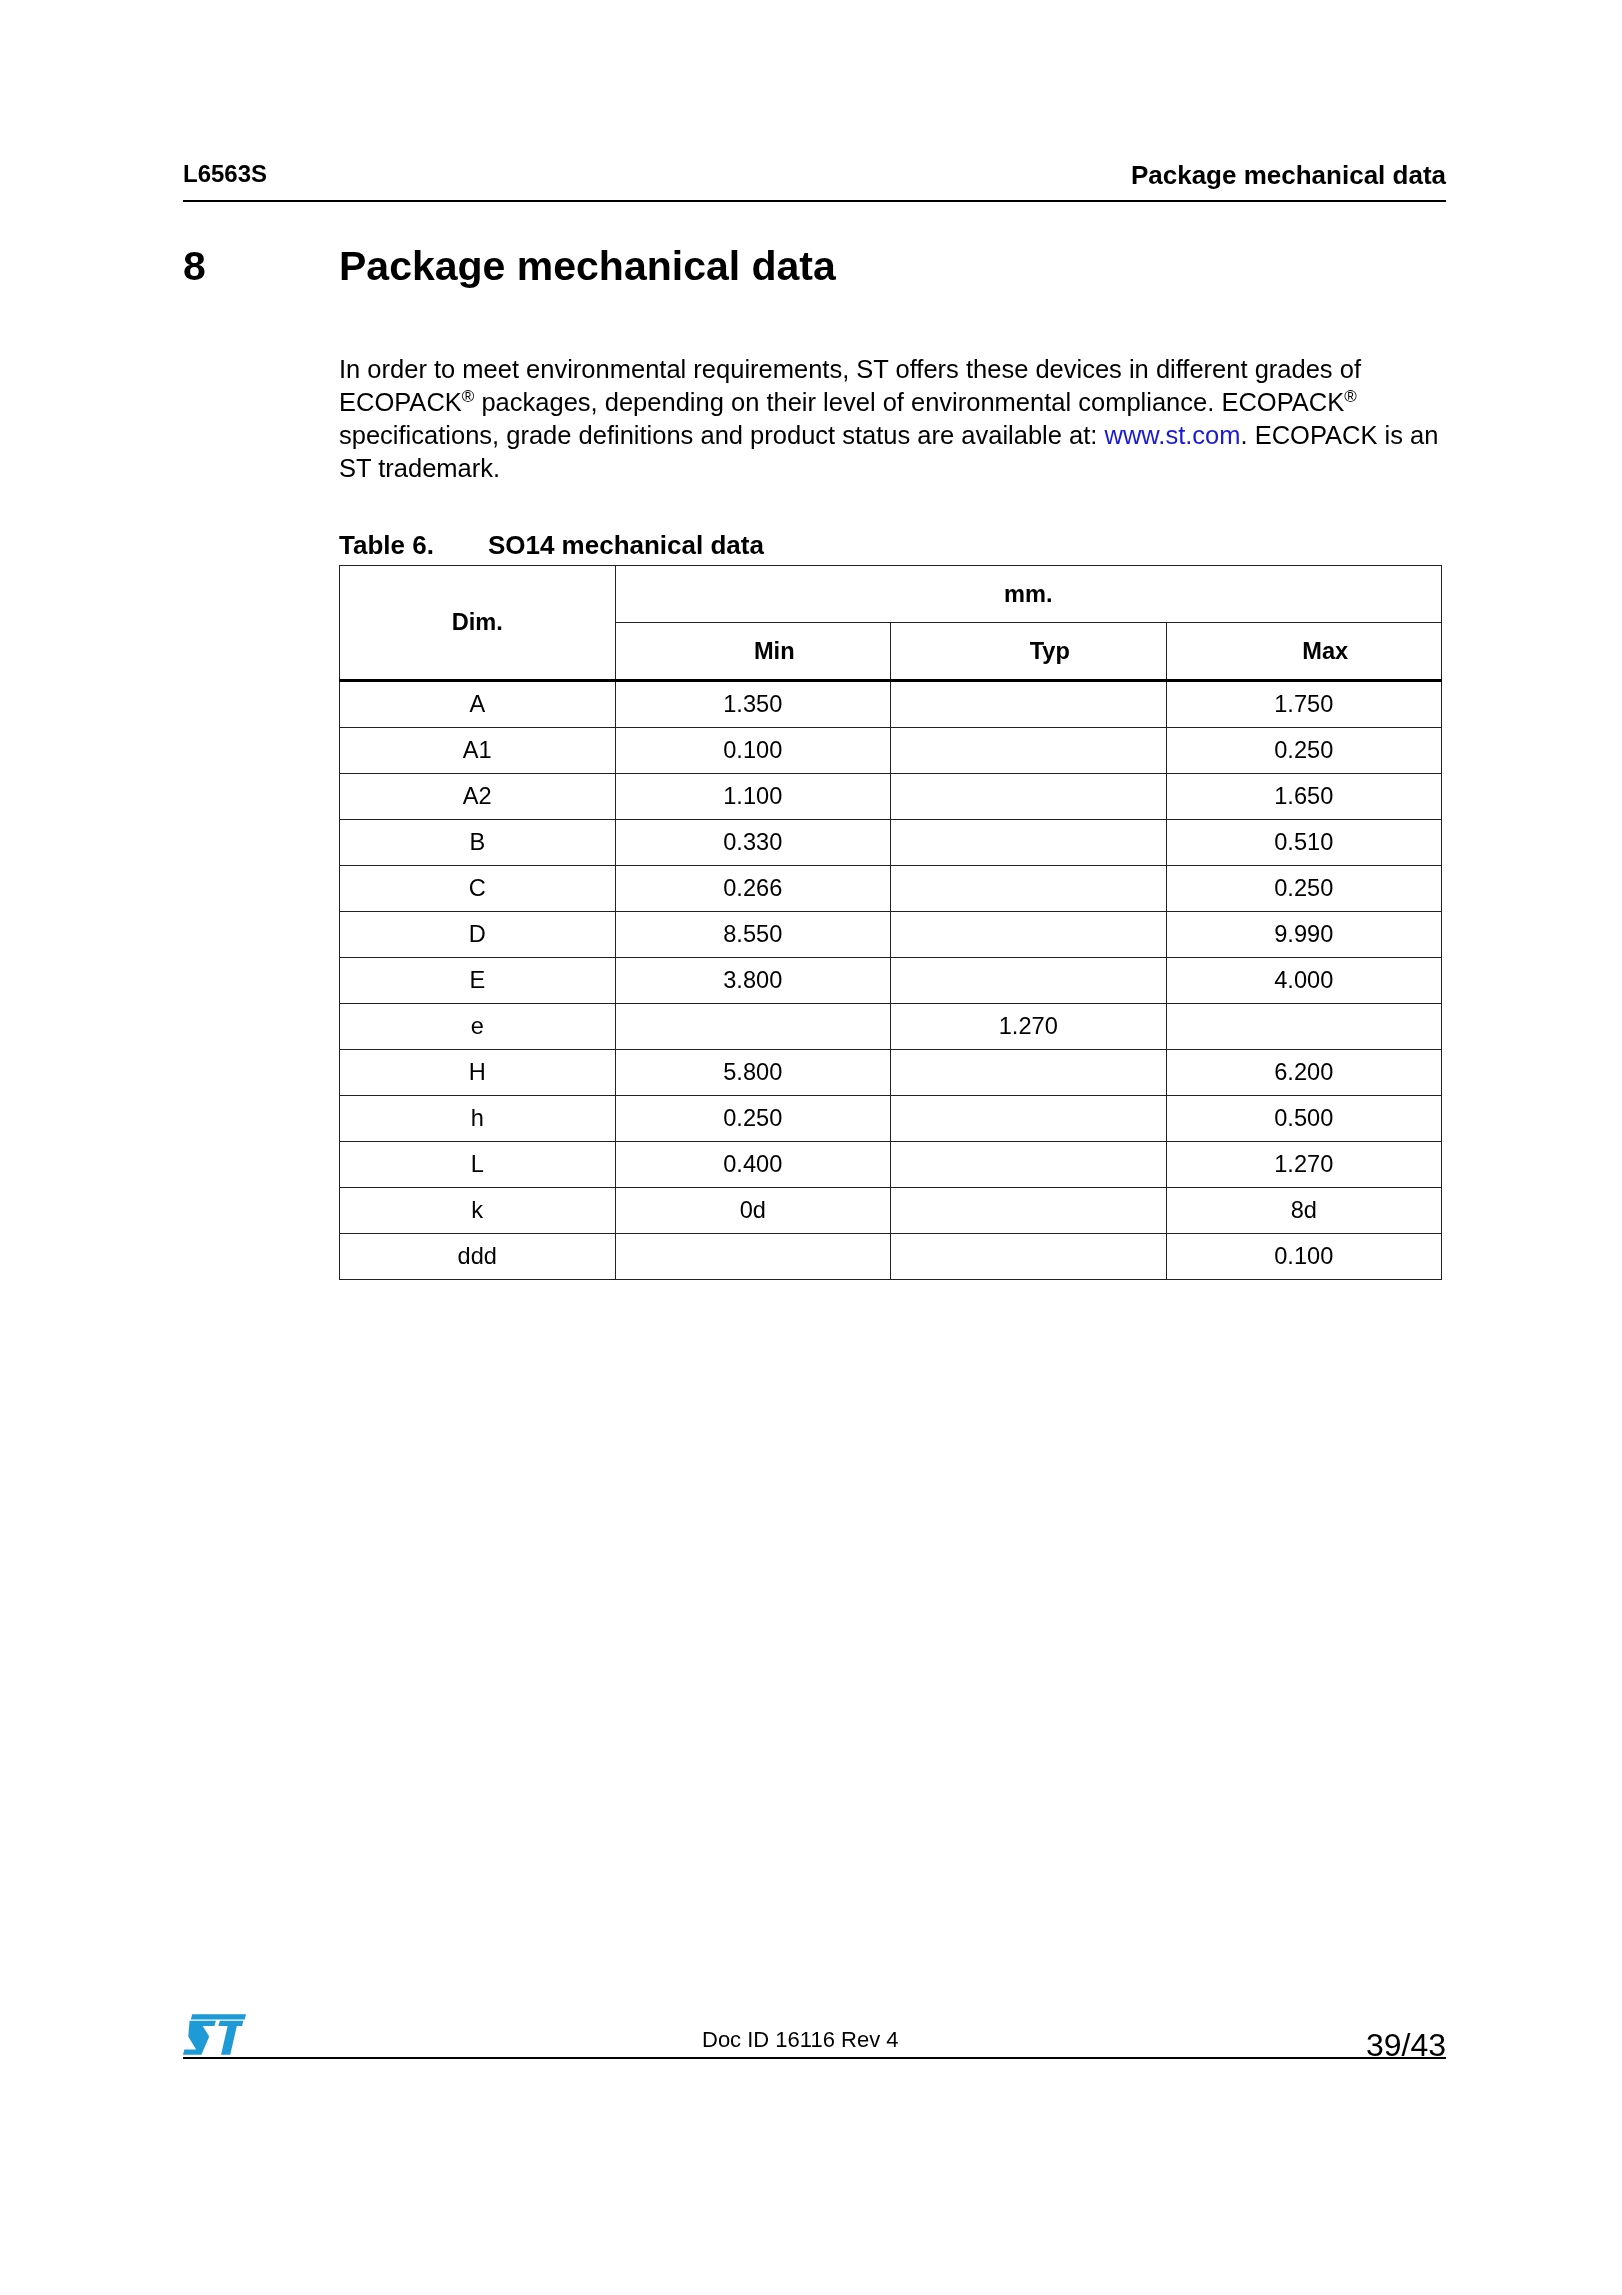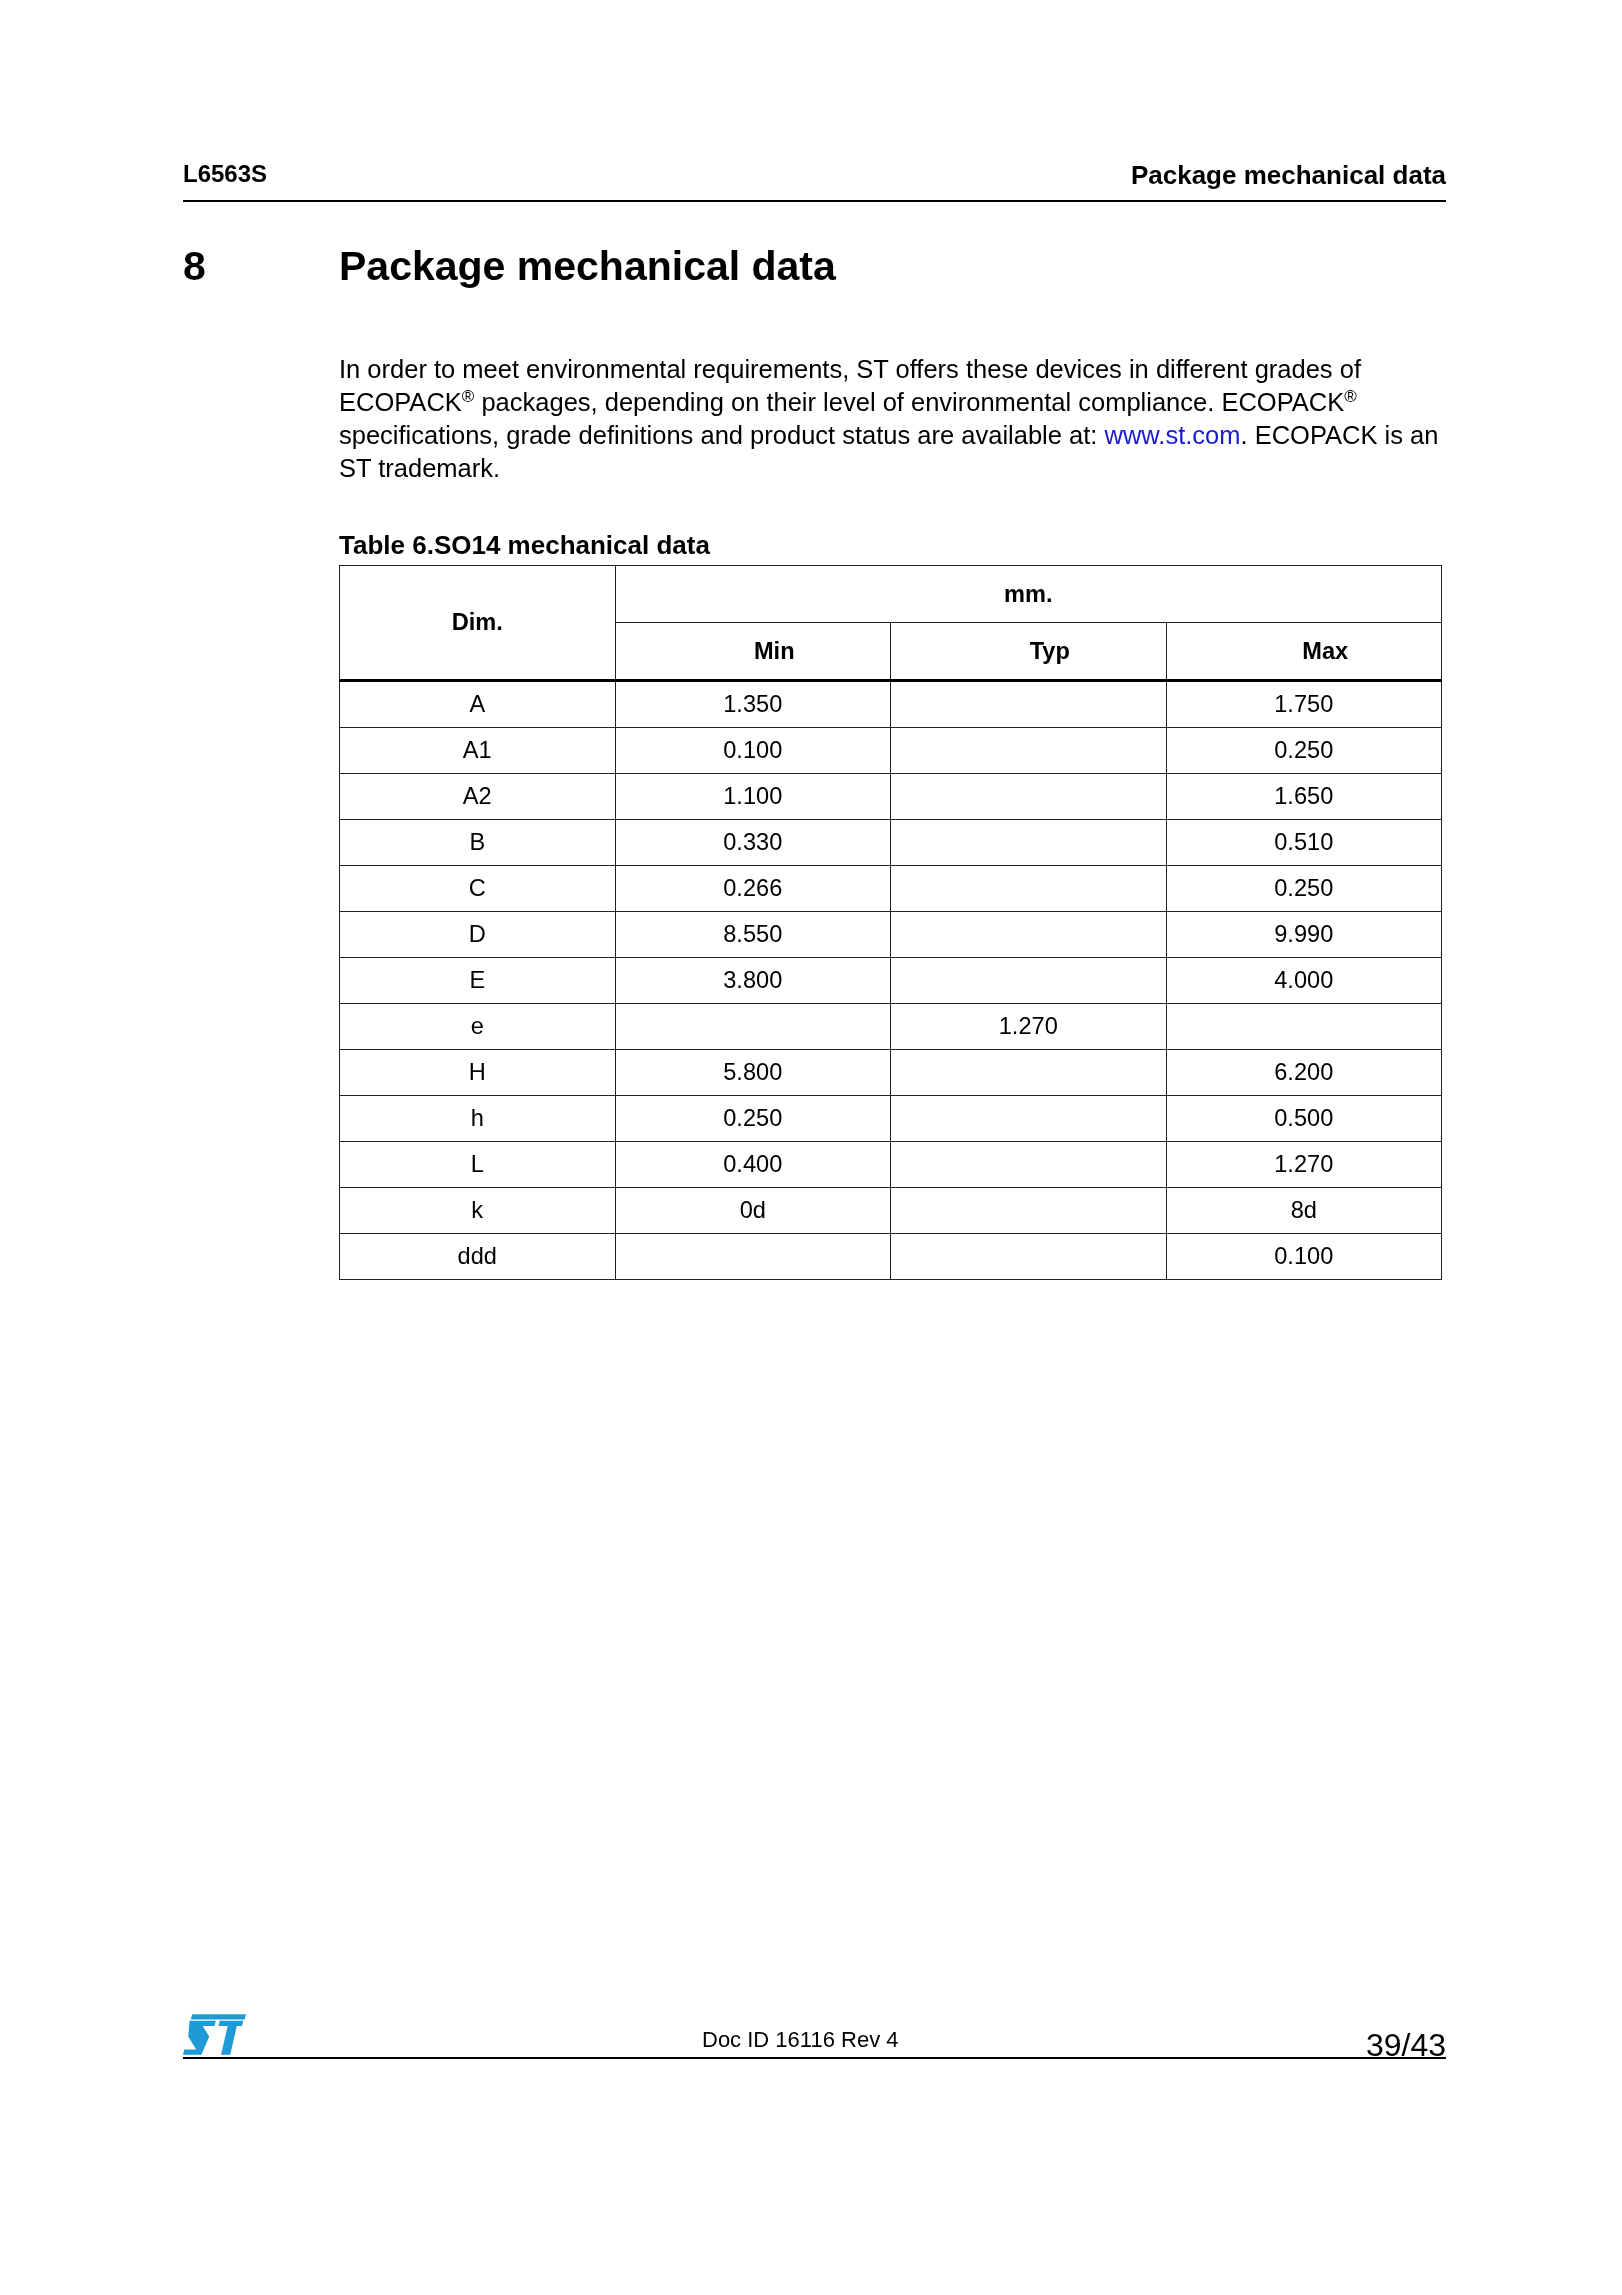--- a/index.html
+++ b/index.html
@@ -10,21 +10,21 @@
   .abs { position: absolute; }
   #header-left { left: 183px; top: 160px; font-size: 24px; font-weight: bold; }
   #header-right { right: 176px; top: 160px; font-size: 26px; font-weight: bold; }
   #header-rule { left: 183px; top: 200px; width: 1263px; height: 2px; background: #000; }
   #sec-num { left: 183px; top: 243px; font-size: 41px; font-weight: bold; }
   #sec-title { left: 339px; top: 243px; font-size: 41px; font-weight: bold; }
   #intro { left: 339px; top: 353px; width: 1112px; font-size: 25.5px; line-height: 33px; }
   #intro sup { font-size: 17px; line-height: 0; vertical-align: super; }
   #intro .link { color: #1a1ad6; text-decoration: none; }
   #caption { left: 339px; top: 530px; font-size: 26px; font-weight: bold; }
-  #caption .cap-title { }
+  #caption .cap-title { margin-left: 54px; }
   table#mech {
     position: absolute; left: 339px; top: 565px; width: 1103px;
     border-collapse: collapse; font-size: 23.6px;
   }
   #mech td, #mech th { border: 1px solid #222; text-align: center; padding: 0; }
   #mech th { font-weight: bold; height: 56px; margin-left: 36px; }
   #mech tr.hdr2 th { border-bottom: 3.9px solid #000; padding-left: 43px; }
   #mech td { height: 45px; }
   #mech col.c { width: 25%; }
   #footer-logo { left: 183px; top: 2014px; width: 63px; height: 41px; }

